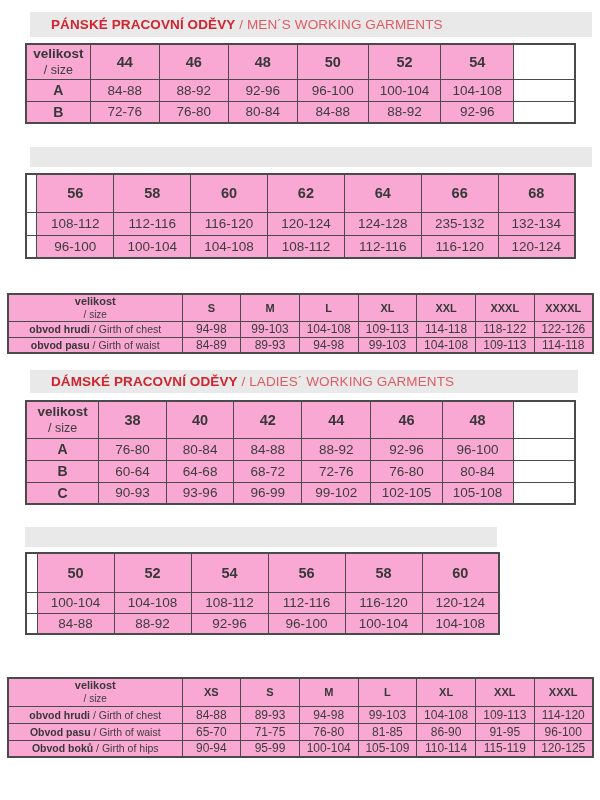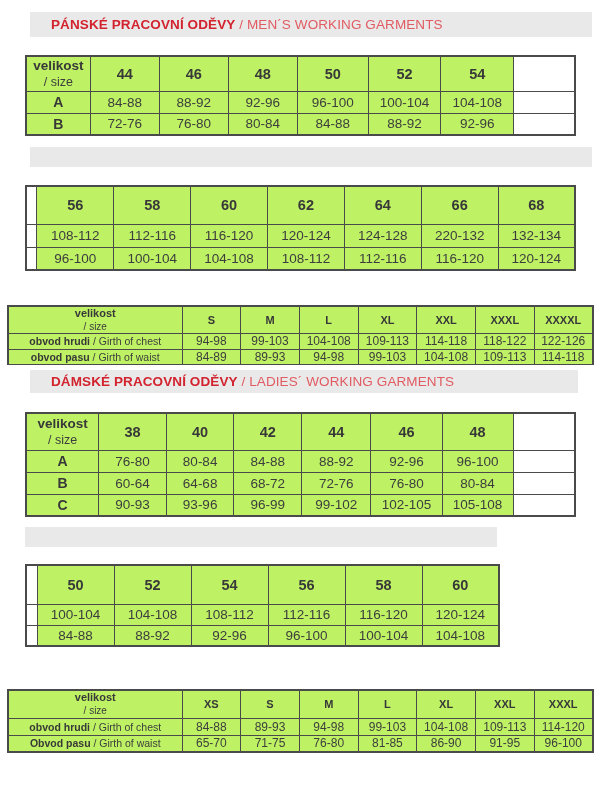--- a/index.html
+++ b/index.html
@@ -9,21 +9,21 @@
     color:#3d3d3d;overflow:hidden;
   }
   .band{position:absolute;background:#e9e9e9;display:flex;align-items:center;}
   .bandtitle{padding-left:9px;white-space:nowrap;font-size:13.5px;letter-spacing:0.1px;}
   .t-strong{color:#d2232e;font-weight:bold;padding-left:12px;}
   .t-light{color:#e15b62;font-weight:normal;}
   .smalltitle{position:absolute;white-space:nowrap;font-size:11px;}
   .smalltitle .t-strong{font-size:11px;}
   .smalltitle .t-light{font-size:11px;}
   .tblwrap{position:absolute;overflow:hidden;}
-  table{border-collapse:collapse;table-layout:fixed;background:#bef264;margin-top:12px;}
+  table{border-collapse:collapse;table-layout:fixed;background:#f9a8d4;}
   td{border:1px solid #4a4a4a;text-align:center;vertical-align:middle;
      padding:0;overflow:hidden;white-space:nowrap;color:#3d3d3d;}
   table{border:2px solid #4a4a4a;}
   
   .big .szh{font-weight:bold;font-size:14.5px;color:#383838;}
   .big .val{font-size:13.5px;}
   .big .rl{font-weight:bold;font-size:14px;color:#383838;}
   .big .c1{font-weight:bold;font-size:13.5px;line-height:1.25;color:#383838;}
   .big .c2{font-size:12.5px;line-height:1.2;}
   
@@ -123,21 +123,21 @@
             <td class="szh">66</td>
             <td class="szh">68</td>
           </tr>
           <tr style="height:23px">
             <td class="sliver"></td>
             <td class="val">108-112</td>
             <td class="val">112-116</td>
             <td class="val">116-120</td>
             <td class="val">120-124</td>
             <td class="val">124-128</td>
-            <td class="val">220-132</td>
+            <td class="val">235-132</td>
             <td class="val">132-134</td>
           </tr>
           <tr style="height:23px">
             <td class="sliver"></td>
             <td class="val">96-100</td>
             <td class="val">100-104</td>
             <td class="val">104-108</td>
             <td class="val">108-112</td>
             <td class="val">112-116</td>
             <td class="val">116-120</td>
@@ -349,17 +349,27 @@
           <tr style="height:17px">
             <td class="lbl"><span class="lc">Obvod pasu</span> <span class="le">/ Girth of waist</span></td>
             <td class="val">65-70</td>
             <td class="val">71-75</td>
             <td class="val">76-80</td>
             <td class="val">81-85</td>
             <td class="val">86-90</td>
             <td class="val">91-95</td>
             <td class="val">96-100</td>
           </tr>
+          <tr style="height:17px">
+            <td class="lbl"><span class="lc">Obvod boků</span> <span class="le">/ Girth of hips</span></td>
+            <td class="val">90-94</td>
+            <td class="val">95-99</td>
+            <td class="val">100-104</td>
+            <td class="val">105-109</td>
+            <td class="val">110-114</td>
+            <td class="val">115-119</td>
+            <td class="val">120-125</td>
+          </tr>
         </tbody>
       </table>
     </div>
 
 </div>
 
 </body></html>

